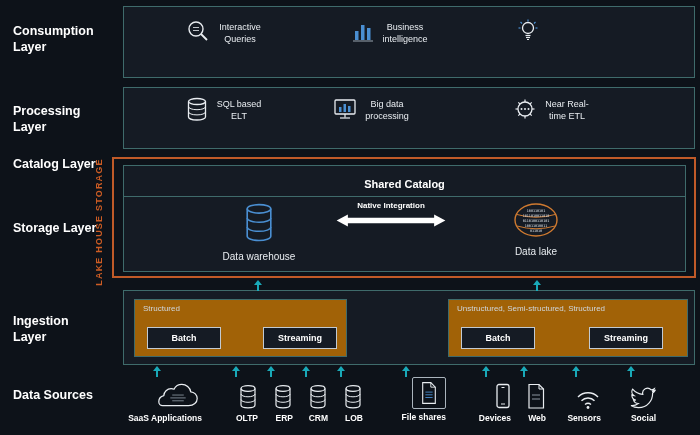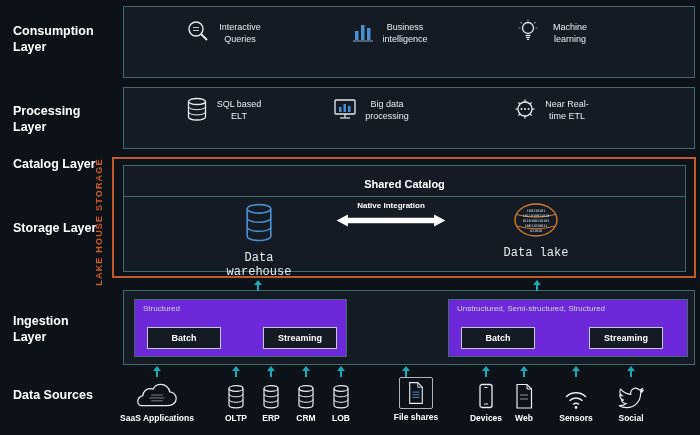--- a/index.html
+++ b/index.html
@@ -12,31 +12,31 @@
   .tealbox{position:absolute;border:1px solid #3f6b6b;background:#151b24;box-sizing:border-box;}
   .orangebox{position:absolute;border:2px solid #c05a28;box-sizing:border-box;background:transparent;}
   .item{position:absolute;display:flex;flex-direction:row;align-items:center;
         text-align:center;color:#e9edf1;font-size:9px;line-height:1.3;width:84px;}
   .ico{display:flex;align-items:center;justify-content:center;margin-bottom:3px;}
   .lbl{display:block;max-width:84px;}
   .narrow{max-width:56px;}
   .catalog-box{display:flex;align-items:center;justify-content:center;}
   .catalog-title{font-size:11px;font-weight:bold;color:#ffffff;}
   .group{position:absolute;display:flex;flex-direction:column;align-items:center;text-align:center;}
-  .group .cap{font-size:12px;color:#e9edf1;margin-top:4px;font-family:Liberation Mono, monospace;}
+  .group .cap{font-size:10px;color:#e9edf1;margin-top:4px;}
   .ni-label{font-size:8px;font-weight:bold;color:#ffffff;margin-bottom:3px;}
-  .subbox{position:absolute;border:1px solid #3f6b6b;box-sizing:border-box;background:#6d28d9;text-align:center;}
+  .subbox{position:absolute;border:1px solid #3f6b6b;box-sizing:border-box;background:#a16207;text-align:center;}
   .sub-title{position:absolute;left:8px;top:4px;font-size:8px;color:#cfd6dd;}
   .pill{position:absolute;border:1px solid #c2cad2;display:flex;align-items:center;justify-content:center;
         color:#ffffff;font-size:9px;font-weight:bold;box-sizing:border-box;background:#151b24;}
   .arrow{position:absolute;width:10px;}
   .arrow .head{display:block;width:0;height:0;border-left:4px solid transparent;
                border-right:4px solid transparent;border-bottom:5px solid #19a9b8;margin:0 auto;}
   .arrow .stem{display:block;width:2px;height:6px;background:#19a9b8;margin:0 auto;}
-  .ds-item{position:absolute;display:flex;flex-direction:column;align-items:center;
+  .ds-item{position:absolute;display:flex;flex-direction:column;align-items:flex-end;
            color:#ffffff;font-size:8.5px;font-weight:bold;text-align:center;line-height:1.2;}
   .ds-ico{height:32px;display:flex;align-items:flex-end;justify-content:center;margin-bottom:3px;}
   .file-box{width:34px;height:32px;border:1px solid #aab4bd;border-radius:2px;display:flex;
             align-items:center;justify-content:center;box-sizing:border-box;}
 </style>
 </head>
 <body>
 
 <div class="stage">
 
@@ -79,21 +79,20 @@
           <line x1="11.5" y1="17.5" x2="16.5" y2="17.5" stroke="#e9edf1" stroke-width="1.2"></line>
           <line x1="12" y1="19.5" x2="16" y2="19.5" stroke="#e9edf1" stroke-width="1.2"></line>
           <line x1="13" y1="21.5" x2="15" y2="21.5" stroke="#e9edf1" stroke-width="1.2"></line>
           <line x1="14" y1="1.5" x2="14" y2="3.5" stroke="#4a8fd2" stroke-width="1.2"></line>
           <line x1="6.5" y1="4" x2="8" y2="5.5" stroke="#4a8fd2" stroke-width="1.2"></line>
           <line x1="21.5" y1="4" x2="20" y2="5.5" stroke="#4a8fd2" stroke-width="1.2"></line>
           <line x1="4.5" y1="10" x2="6.5" y2="10" stroke="#4a8fd2" stroke-width="1.2"></line>
           <line x1="23.5" y1="10" x2="21.5" y2="10" stroke="#4a8fd2" stroke-width="1.2"></line>
         </svg>
       </span>
-      <span class="lbl narrow">Machine learning</span>
     </div>
   </div>
 
   <div class="tealbox" style="left:123px;top:87px;width:572px;height:62px">
     <div class="item" style="left:60px;top:8px">
       <span class="ico">
         <svg width="26" height="27" viewBox="0 0 26 27">
           <ellipse cx="13" cy="5.5" rx="8.5" ry="3" fill="none" stroke="#e9edf1" stroke-width="1.3"></ellipse>
           <path d="M4.5,5.5 V21 A8.5,3 0 0 0 21.5,21 V5.5" fill="none" stroke="#e9edf1" stroke-width="1.3"></path>
           <path d="M4.5,10.7 A8.5,3 0 0 0 21.5,10.7" fill="none" stroke="#e9edf1" stroke-width="1"></path>

